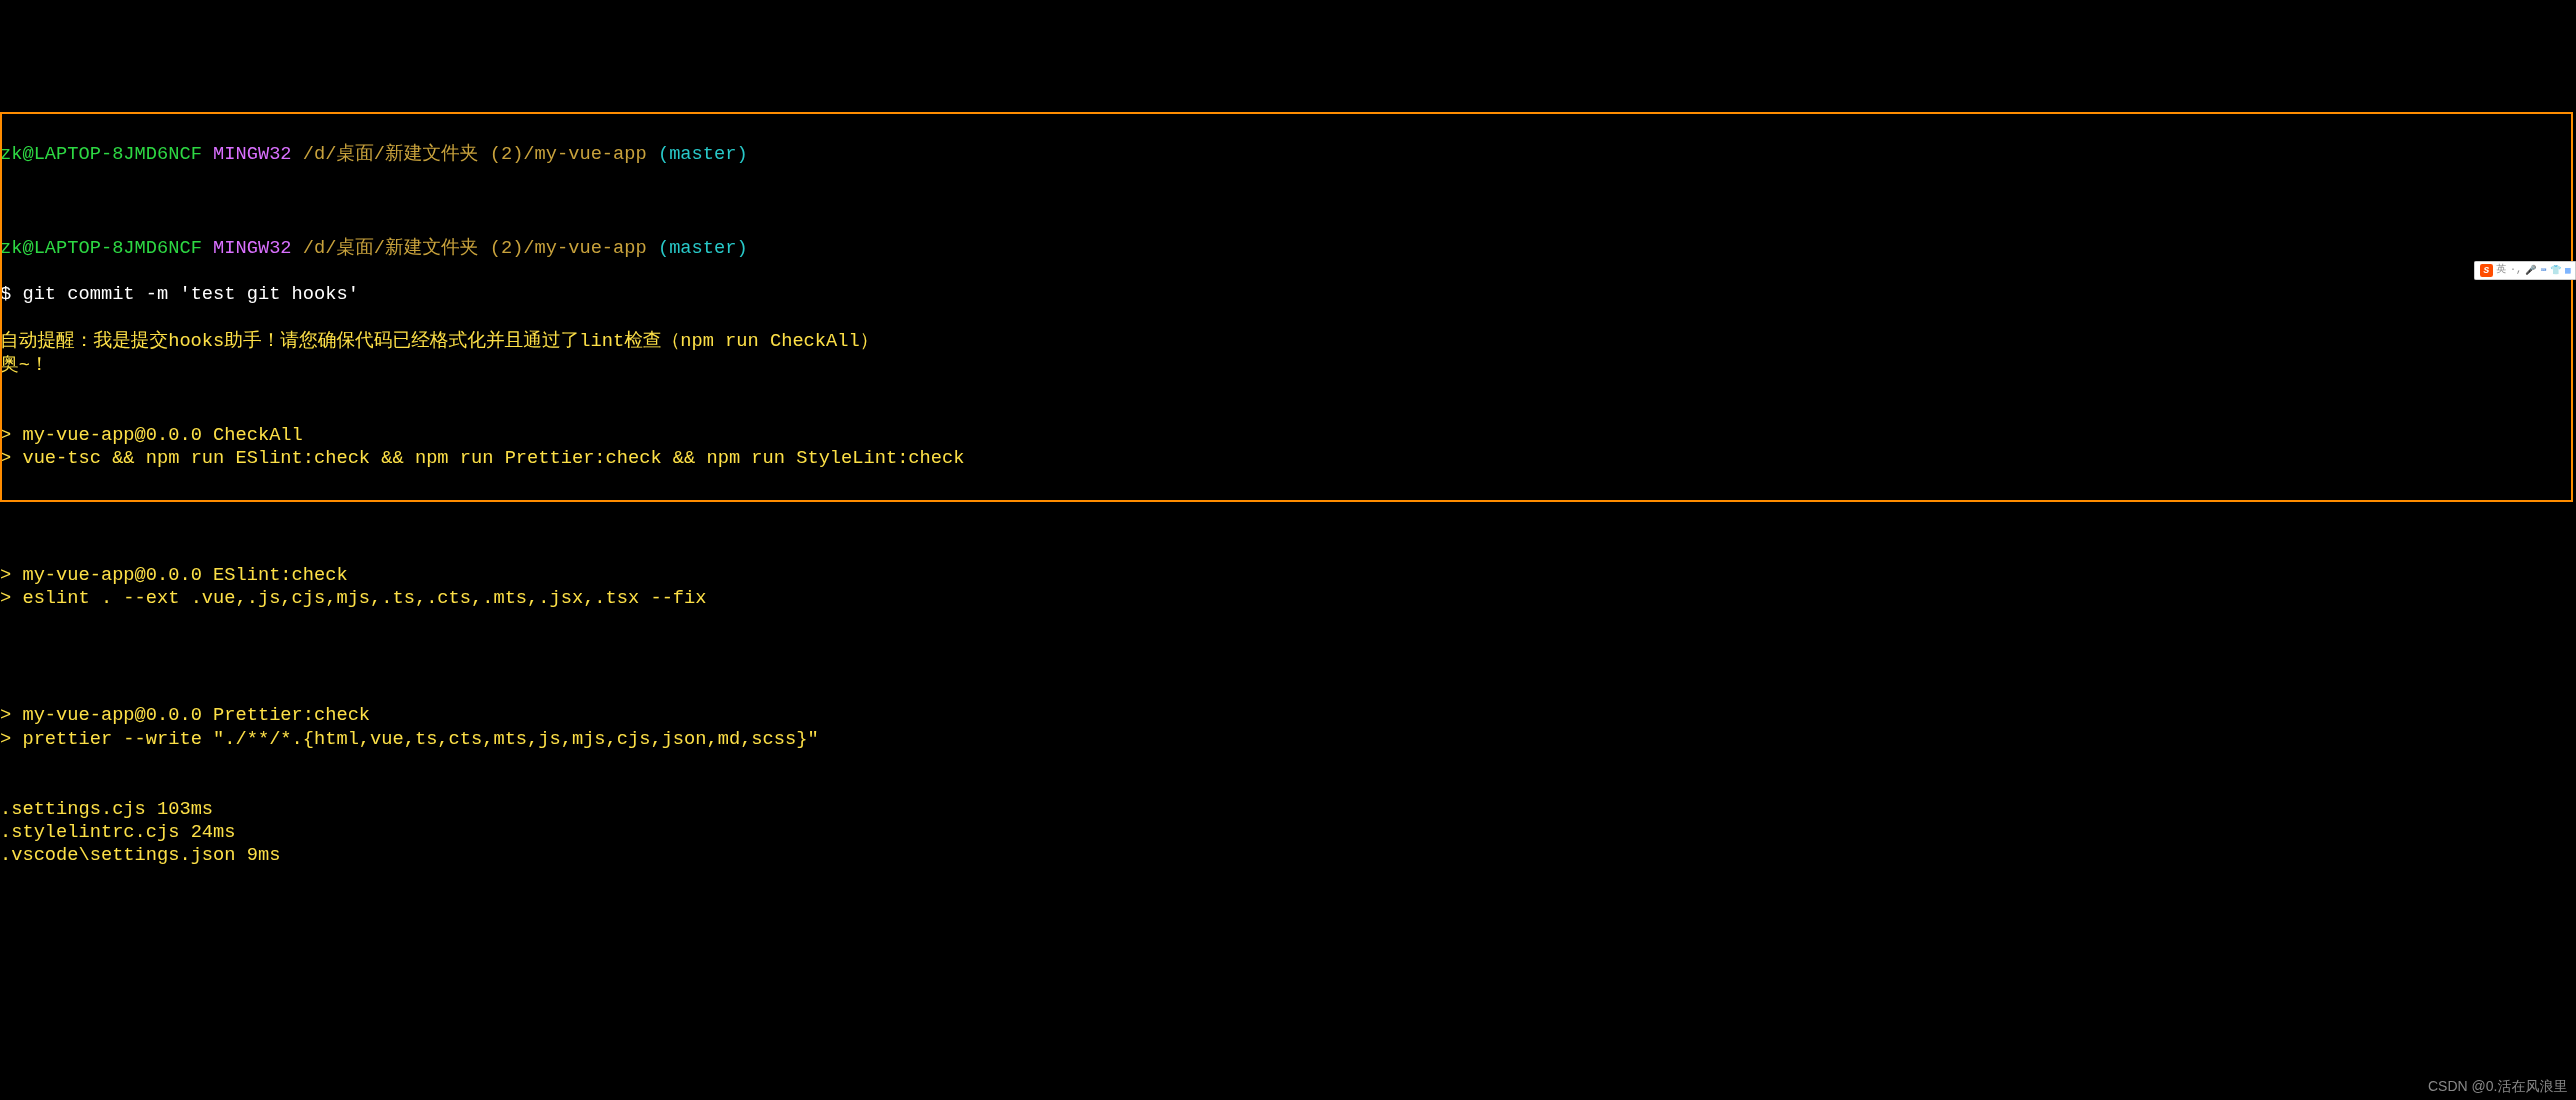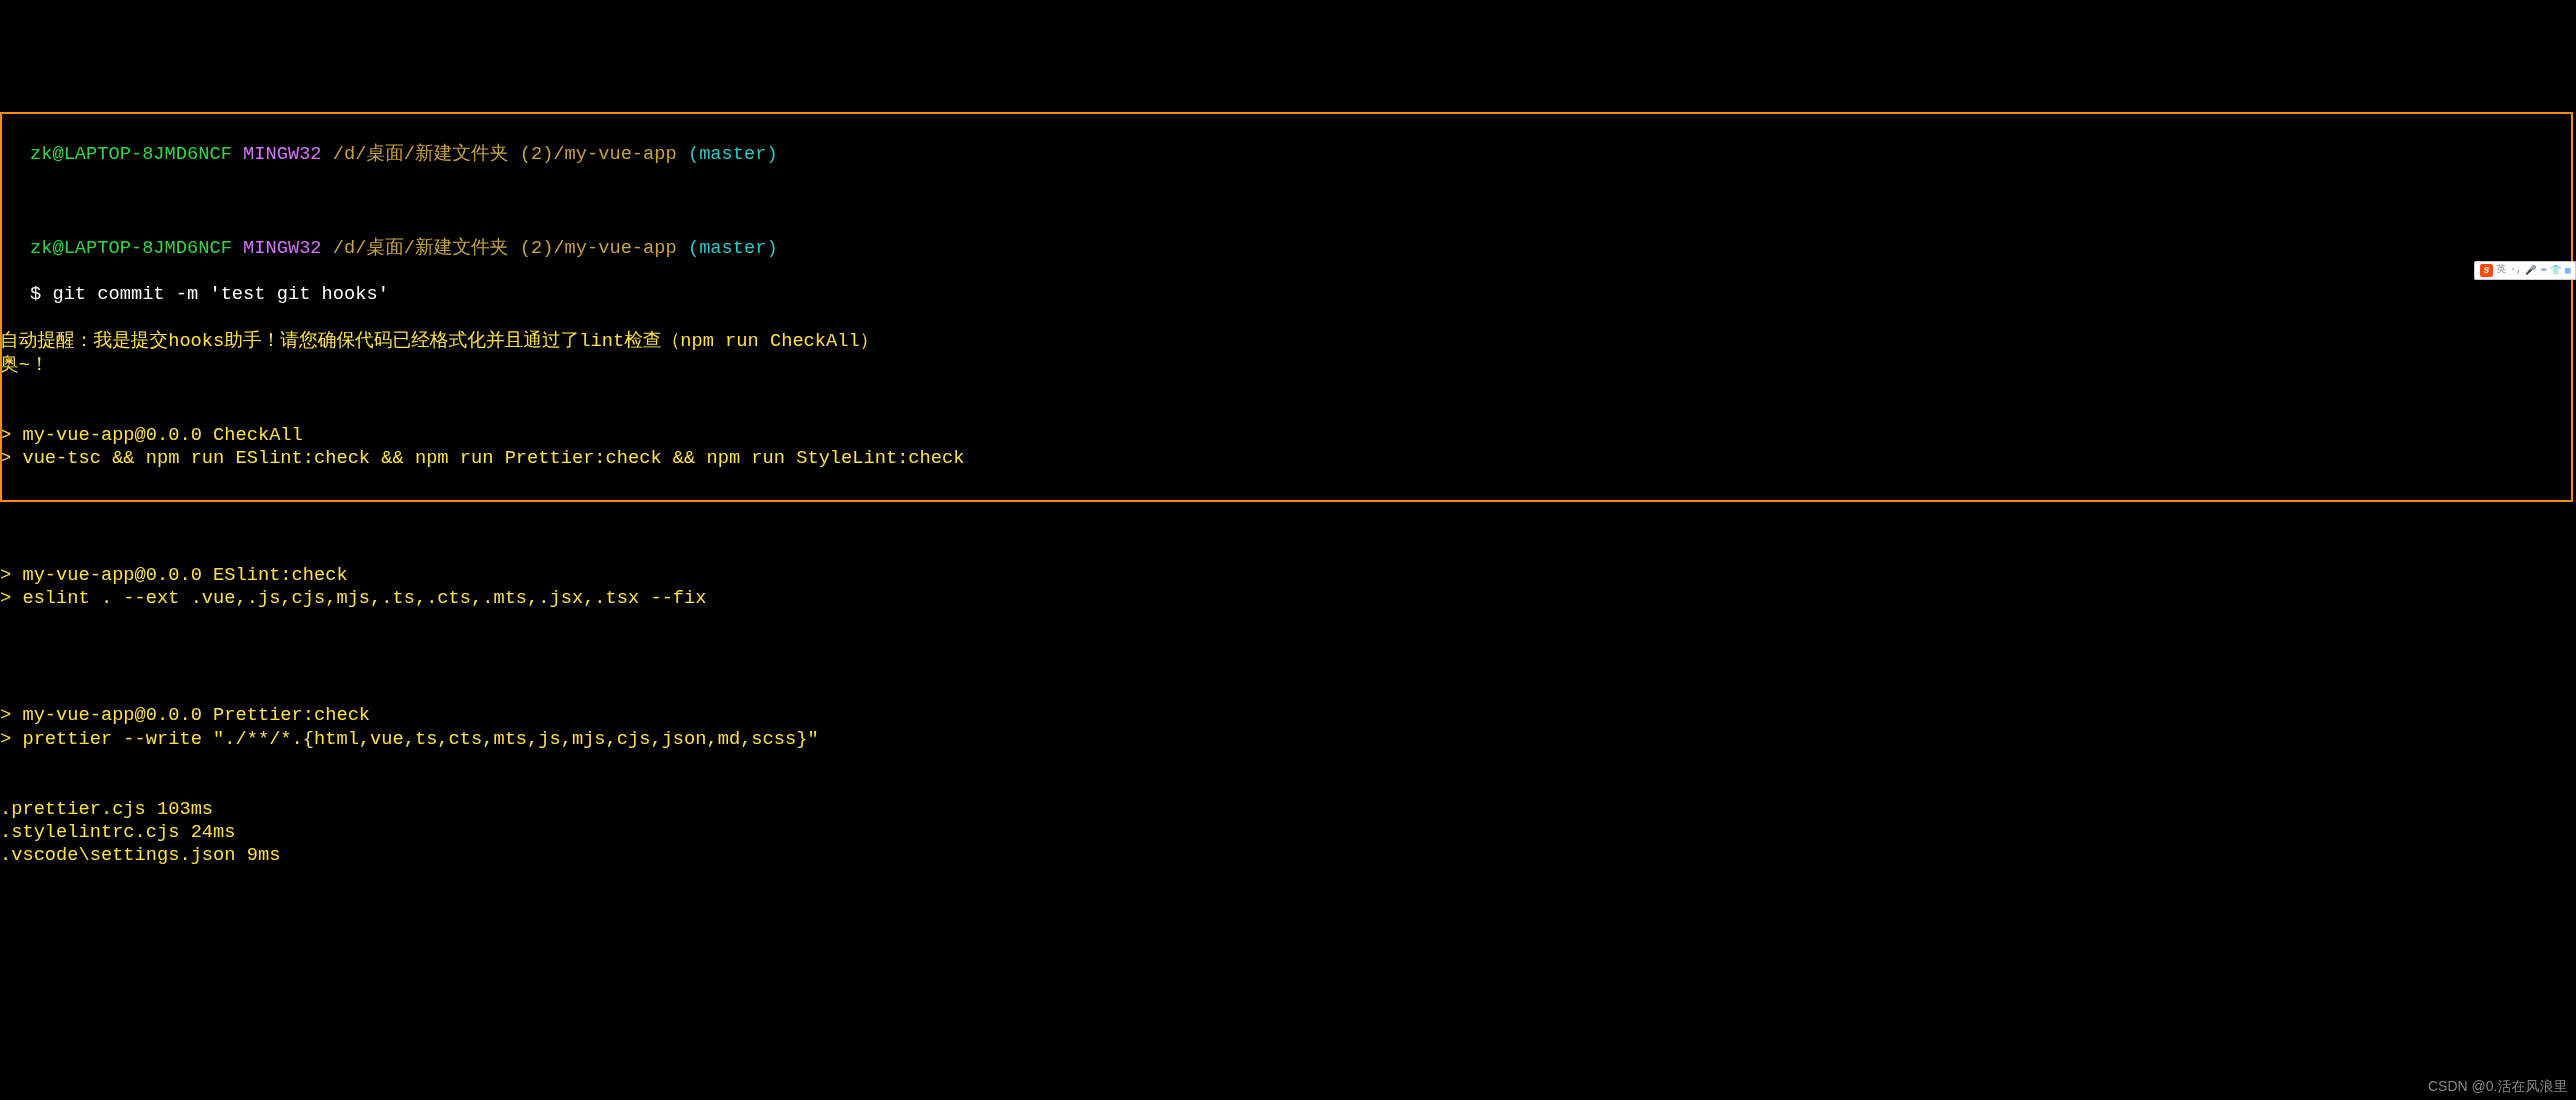--- a/index.html
+++ b/index.html
@@ -15,21 +15,20 @@
       line-height: 1.25;
       padding: 2.9px 0;
       white-space: pre-wrap;
       overflow-x: hidden;
     }
     .terminal {
       position: relative;
     }
     .prompt-line {
       display: block;
-      margin-left: 30px;
     }
     .user-host { color: #2dd843; }
     .mingw { color: #da70ff; }
     .path { color: #c8a23c; }
     .branch { color: #28c9c9; }
     .dollar { color: #fff; }
     .cmd { color: #fff; }
     .output { color: #fde047; }
     .highlight-box {
       position: absolute;
@@ -99,21 +98,21 @@
 <span class="output">&gt; vue-tsc &amp;&amp; npm run ESlint:check &amp;&amp; npm run Prettier:check &amp;&amp; npm run StyleLint:check</span>
 <span class="prompt-line"> </span>
 <span class="prompt-line"> </span>
 <span class="output">&gt; my-vue-app@0.0.0 ESlint:check</span>
 <span class="output">&gt; eslint . --ext .vue,.js,cjs,mjs,.ts,.cts,.mts,.jsx,.tsx --fix</span>
 <span class="prompt-line"> </span>
 <span class="prompt-line"> </span>
 <span class="output">&gt; my-vue-app@0.0.0 Prettier:check</span>
 <span class="output">&gt; prettier --write "./**/*.{html,vue,ts,cts,mts,js,mjs,cjs,json,md,scss}"</span>
 <span class="prompt-line"> </span>
-<span class="output">.prettier.cjs 103ms</span>
+<span class="output">.settings.cjs 103ms</span>
 <span class="output">.stylelintrc.cjs 24ms</span>
 <span class="output">.vscode\settings.json 9ms</span>
 </div>
 
 <div class="ime-bar">
   <span class="ime-logo">S</span>
   <span class="ime-text">英</span>
   <span class="ime-text">·,</span>
   <span class="ime-icon">🎤</span>
   <span class="ime-icon cam">⌨</span>

